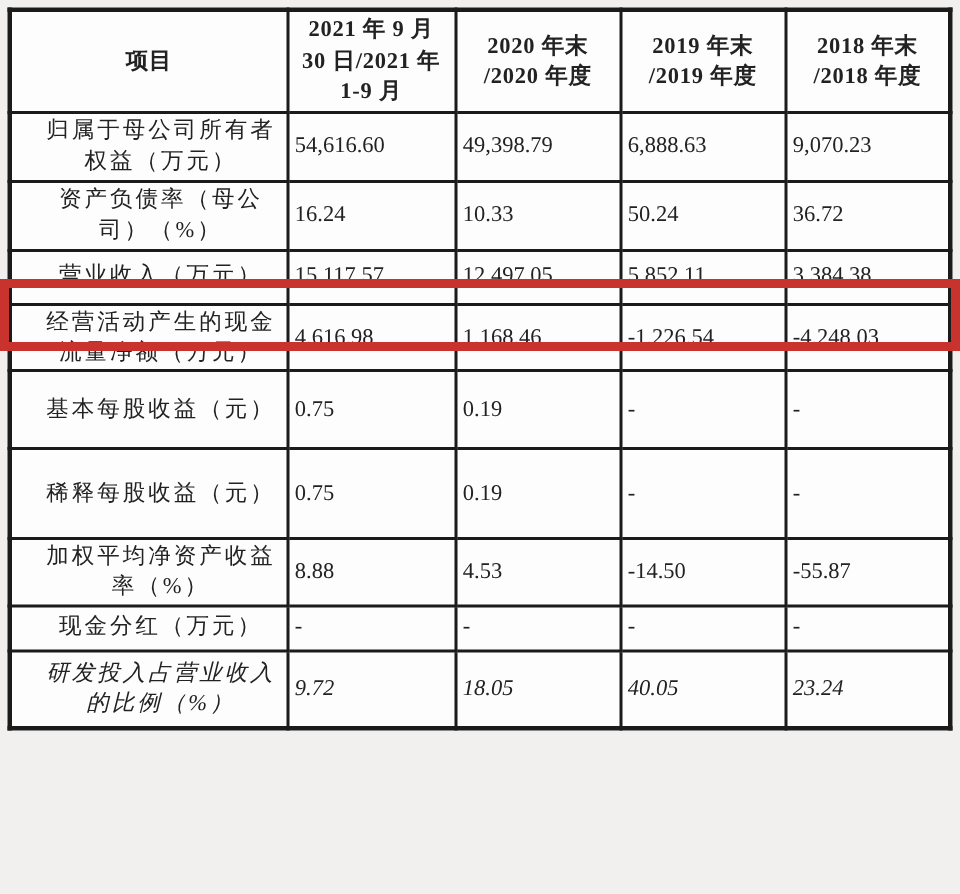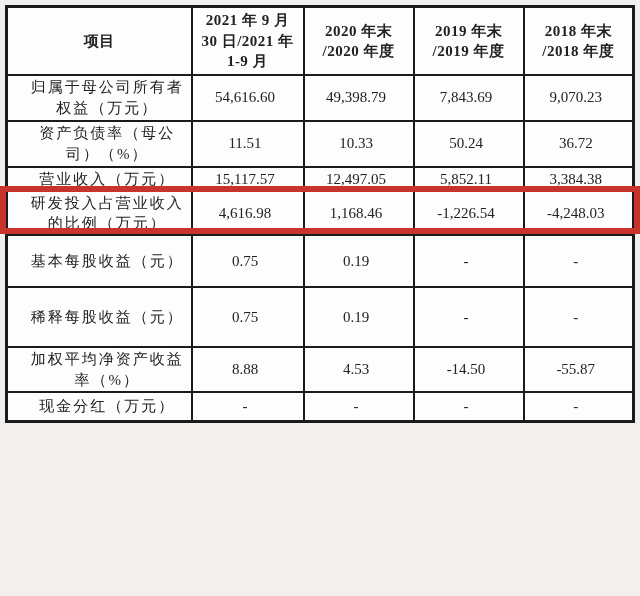--- a/index.html
+++ b/index.html
@@ -46,28 +46,28 @@
     white-space: pre-line;
     letter-spacing: 0.5px;
   }
   td.label {
     text-align: center;
     padding-left: 21px;
     padding-right: 5px;
     letter-spacing: 2px;
   }
   td.num {
-    text-align: center;
+    text-align: left;
     padding-right: 9px;
     letter-spacing: 0;
   }
   thead tr        { height: 68px; }
   tbody tr:nth-child(1)  { height: 46px; }
   tbody tr:nth-child(2)  { height: 46px; }
-  tbody tr:nth-child(3)  { height: 24px; }
+  tbody tr:nth-child(3)  { height: 36px; }
   tbody tr:nth-child(4)  { height: 38px; }
   tbody tr:nth-child(5)  { height: 52px; }
   tbody tr:nth-child(6)  { height: 60px; }
   tbody tr:nth-child(7)  { height: 25px; }
   tbody tr:nth-child(8)  { height: 30px; }
   tbody tr:nth-child(9)  { height: 52px; font-style: italic; }
   tbody tr:nth-child(10) { height: 44px; }
   tbody tr:nth-child(11) { height: 27px; margin-top: 10px; }
   tbody tr:nth-child(12) { height: 46px; }
   .highlight-box {
@@ -103,39 +103,39 @@
 /2019 年度</th>
         <th>2018 年末
 /2018 年度</th>
       </tr>
     </thead>
     <tbody>
       <tr>
         <td class="label">归属于母公司所有者权益（万元）</td>
         <td class="num">54,616.60</td>
         <td class="num">49,398.79</td>
-        <td class="num">7,843.69</td>
+        <td class="num">6,888.63</td>
         <td class="num">9,070.23</td>
       </tr>
       <tr>
         <td class="label">资产负债率（母公司）（%）</td>
-        <td class="num">11.51</td>
+        <td class="num">16.24</td>
         <td class="num">10.33</td>
         <td class="num">50.24</td>
         <td class="num">36.72</td>
       </tr>
       <tr>
         <td class="label">营业收入（万元）</td>
         <td class="num">15,117.57</td>
         <td class="num">12,497.05</td>
         <td class="num">5,852.11</td>
         <td class="num">3,384.38</td>
       </tr>
       <tr>
-        <td class="label">研发投入占营业收入的比例（万元）</td>
+        <td class="label">经营活动产生的现金流量净额（万元）</td>
         <td class="num">4,616.98</td>
         <td class="num">1,168.46</td>
         <td class="num">-1,226.54</td>
         <td class="num">-4,248.03</td>
       </tr>
       <tr>
         <td class="label">基本每股收益（元）</td>
         <td class="num">0.75</td>
         <td class="num">0.19</td>
         <td class="num">-</td>
@@ -155,17 +155,24 @@
         <td class="num">-14.50</td>
         <td class="num">-55.87</td>
       </tr>
       <tr>
         <td class="label">现金分红（万元）</td>
         <td class="num">-</td>
         <td class="num">-</td>
         <td class="num">-</td>
         <td class="num">-</td>
       </tr>
+      <tr>
+        <td class="label">研发投入占营业收入的比例（%）</td>
+        <td class="num">9.72</td>
+        <td class="num">18.05</td>
+        <td class="num">40.05</td>
+        <td class="num">23.24</td>
+      </tr>
     </tbody>
   </table>
 </div>
 
 <div class="highlight-box" style="top: 185.75px; height: 48px;"></div>
 
 </body></html>

